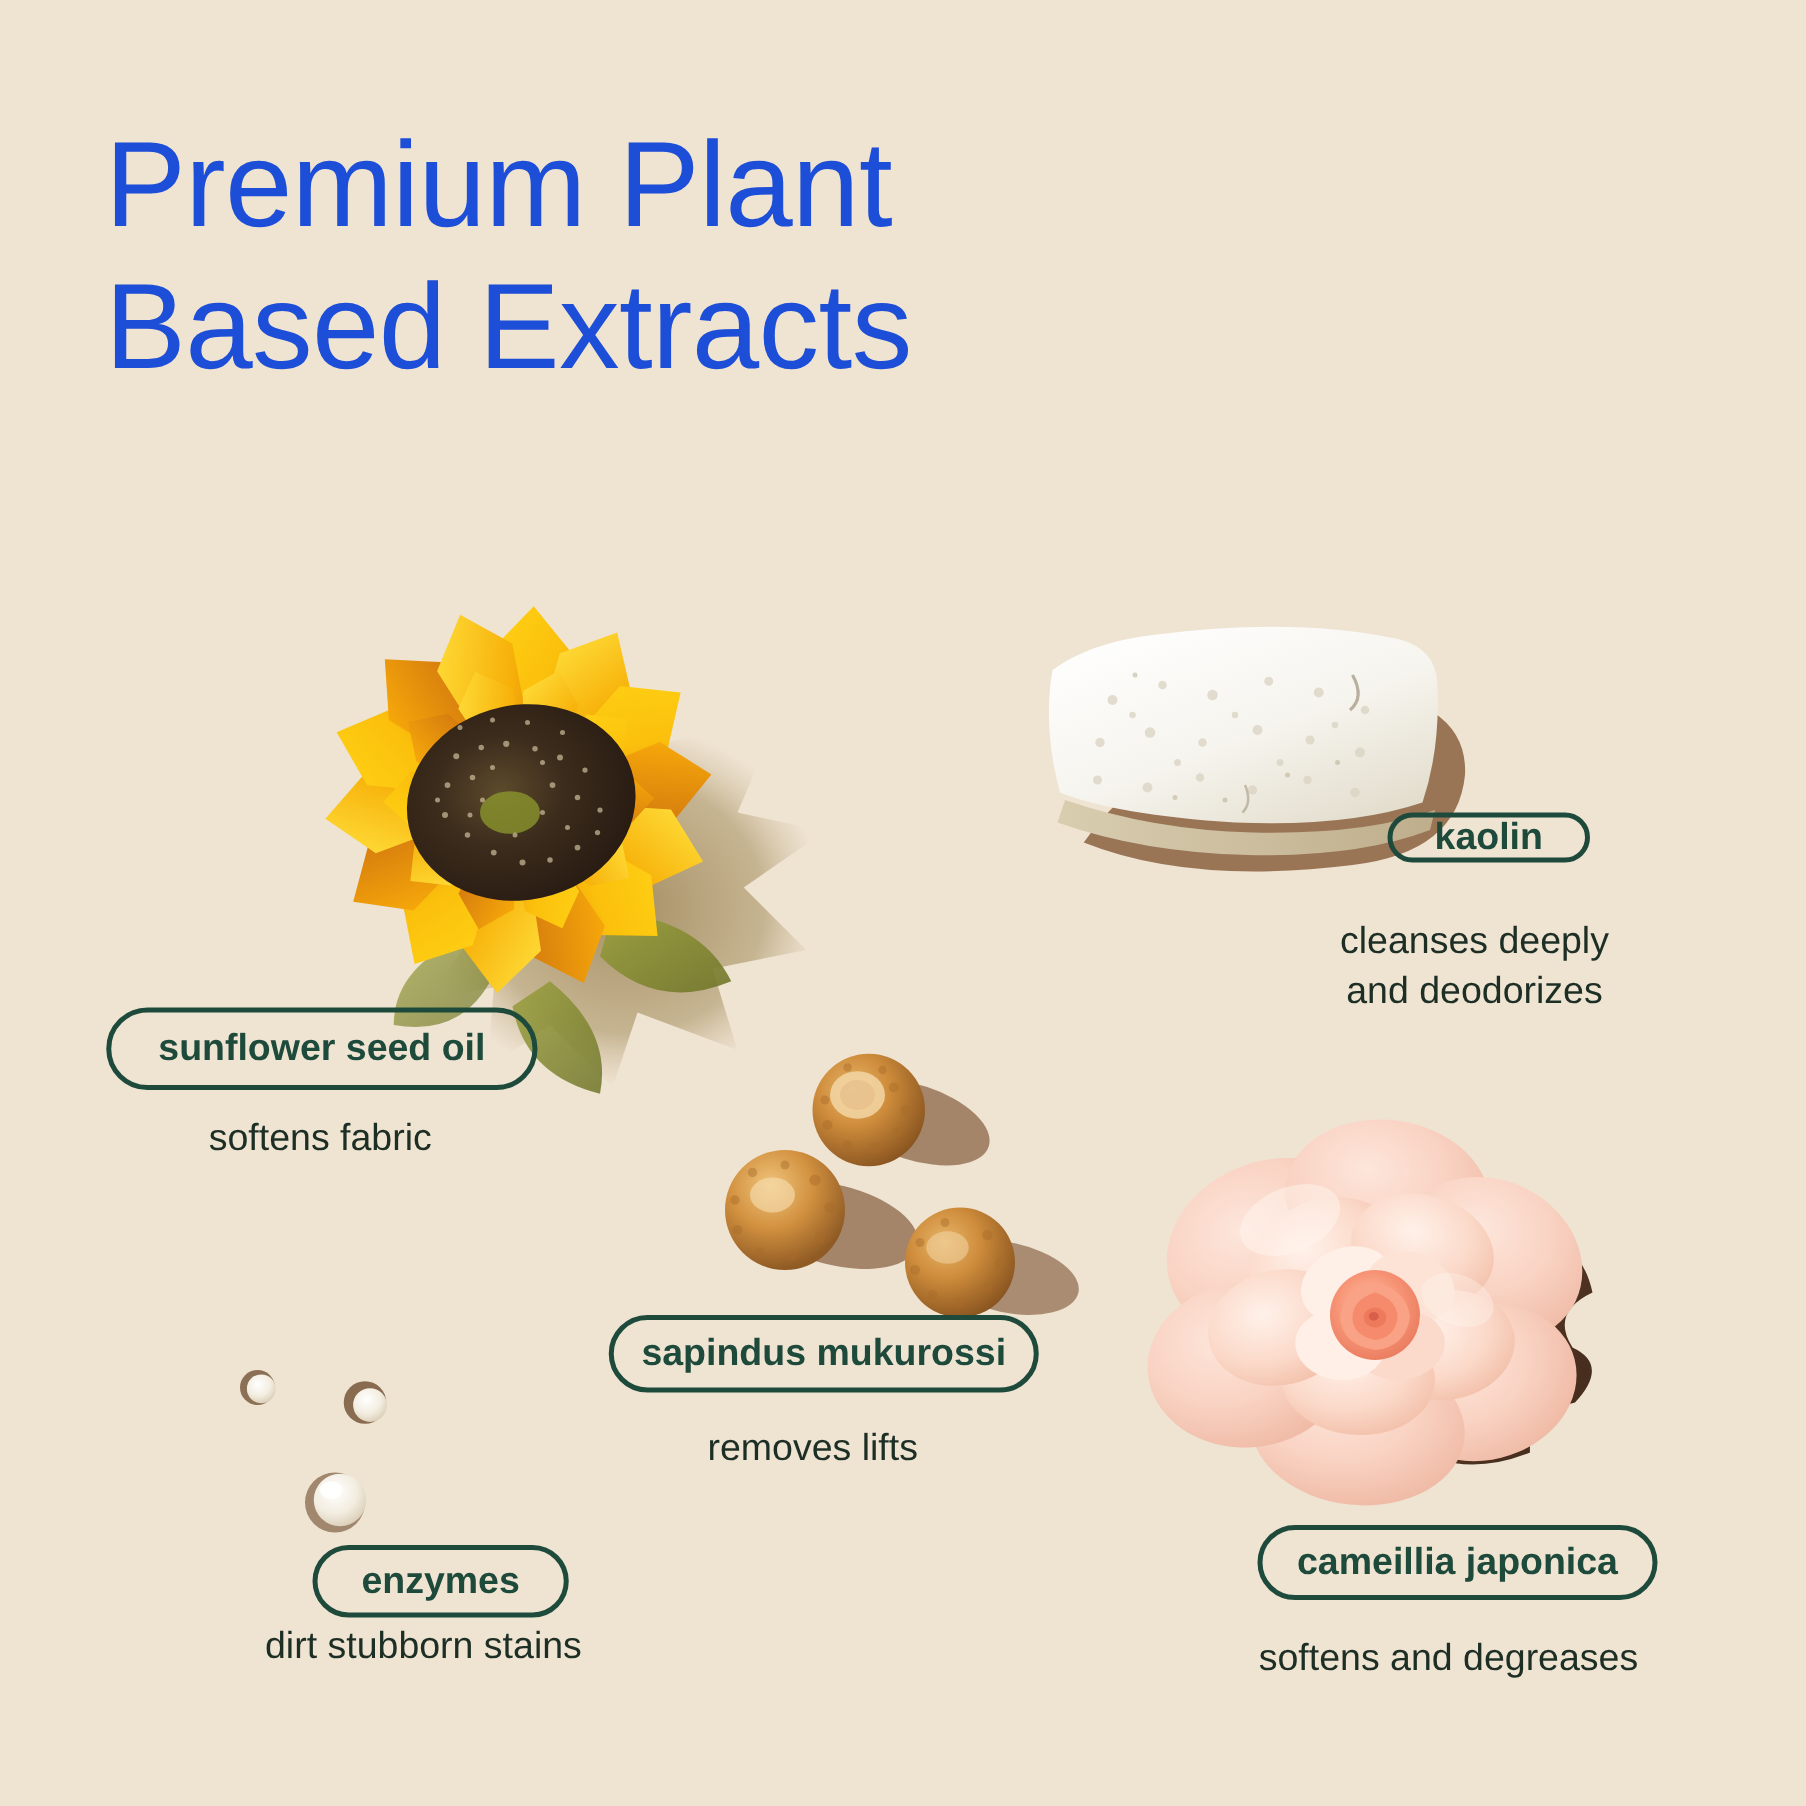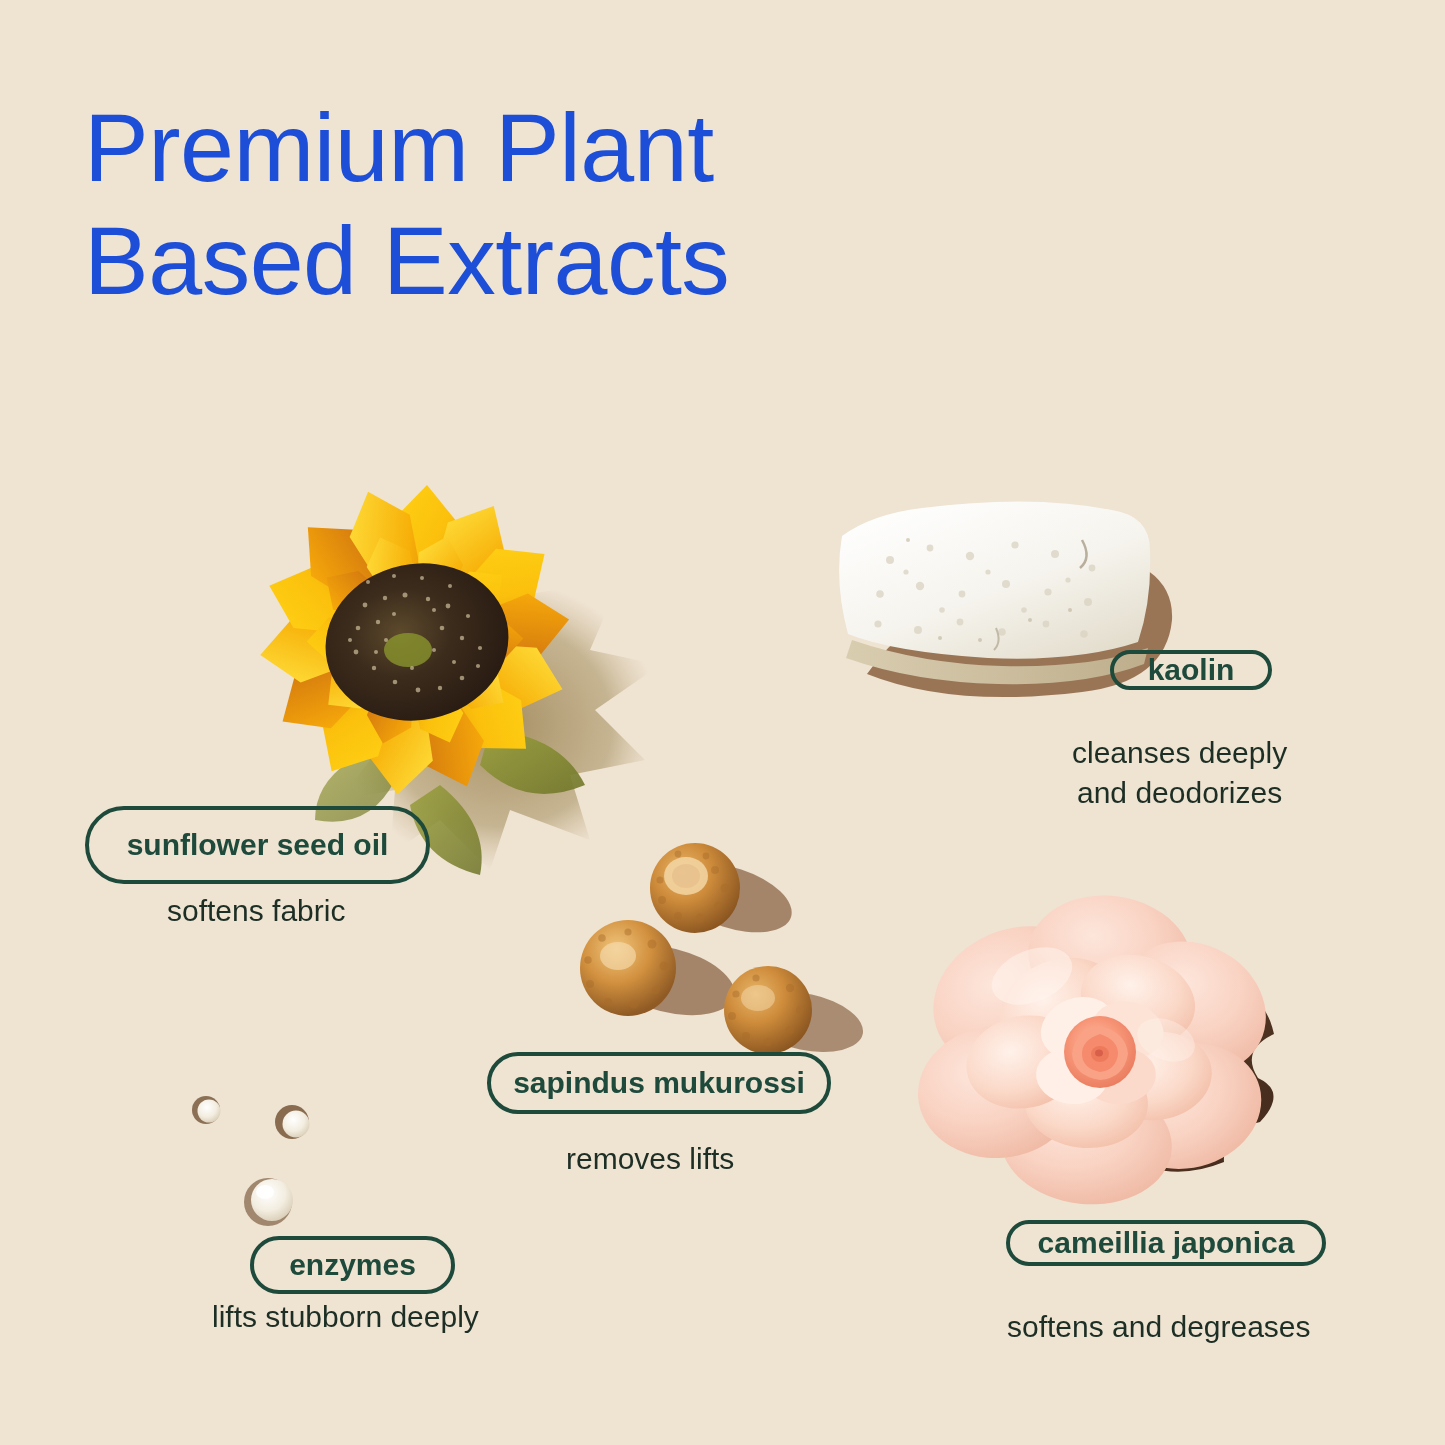--- a/index.html
+++ b/index.html
@@ -40,33 +40,33 @@
   .desc{
     position:absolute;
     color:#1D2E25;
     font-weight:400;
     line-height:1.32;
     white-space:pre-line;
     z-index:40;
   }
 
   
-  #pill-sunflower{left:85px;top:806px;width:345px;height:78px;font-size:30px;align-items:center;}
+  #pill-sunflower{left:85px;top:806px;width:345px;height:66px;font-size:30px;align-items:center;}
   #desc-sunflower{left:167px;top:891px;font-size:30px;}
 
   #pill-kaolin{left:1110px;top:650px;width:162px;height:40px;font-size:30px;}
   #desc-kaolin{left:1072px;top:733px;font-size:30px;text-align:center;}
 
   #pill-sapindus{left:487px;top:1052px;width:344px;height:62px;font-size:30px;}
   #desc-sapindus{left:566px;top:1139px;font-size:30px;}
 
   #pill-enzymes{left:250px;top:1212px;width:205px;height:58px;font-size:30px;margin-top:24px;}
   #desc-enzymes{left:212px;top:1297px;font-size:30px;}
 
-  #pill-camellia{left:1006px;top:1220px;width:320px;height:46px;font-size:30px;}
+  #pill-camellia{left:1006px;top:1220px;width:320px;height:60px;font-size:30px;}
   #desc-camellia{left:1007px;top:1307px;font-size:30px;}
 
   .art{position:absolute;z-index:10;}
   svg{display:block;overflow:visible;}
 </style>
 </head>
 <body style="background: rgb(239, 227, 210);">
 
 <div id="stage">
 
@@ -419,20 +419,20 @@
 and deodorizes</div>
 
   <div class="pill" id="pill-sapindus">
     <span>sapindus mukurossi</span>
   </div>
   <div class="desc" id="desc-sapindus">removes lifts</div>
 
   <div class="pill" id="pill-enzymes">
     <span>enzymes</span>
   </div>
-  <div class="desc" id="desc-enzymes">lifts stubborn deeply</div>
+  <div class="desc" id="desc-enzymes">dirt stubborn stains</div>
 
   <div class="pill" id="pill-camellia">
     <span>cameillia japonica</span>
   </div>
   <div class="desc" id="desc-camellia">softens and degreases</div>
 
 </div>
 
 </body></html>

